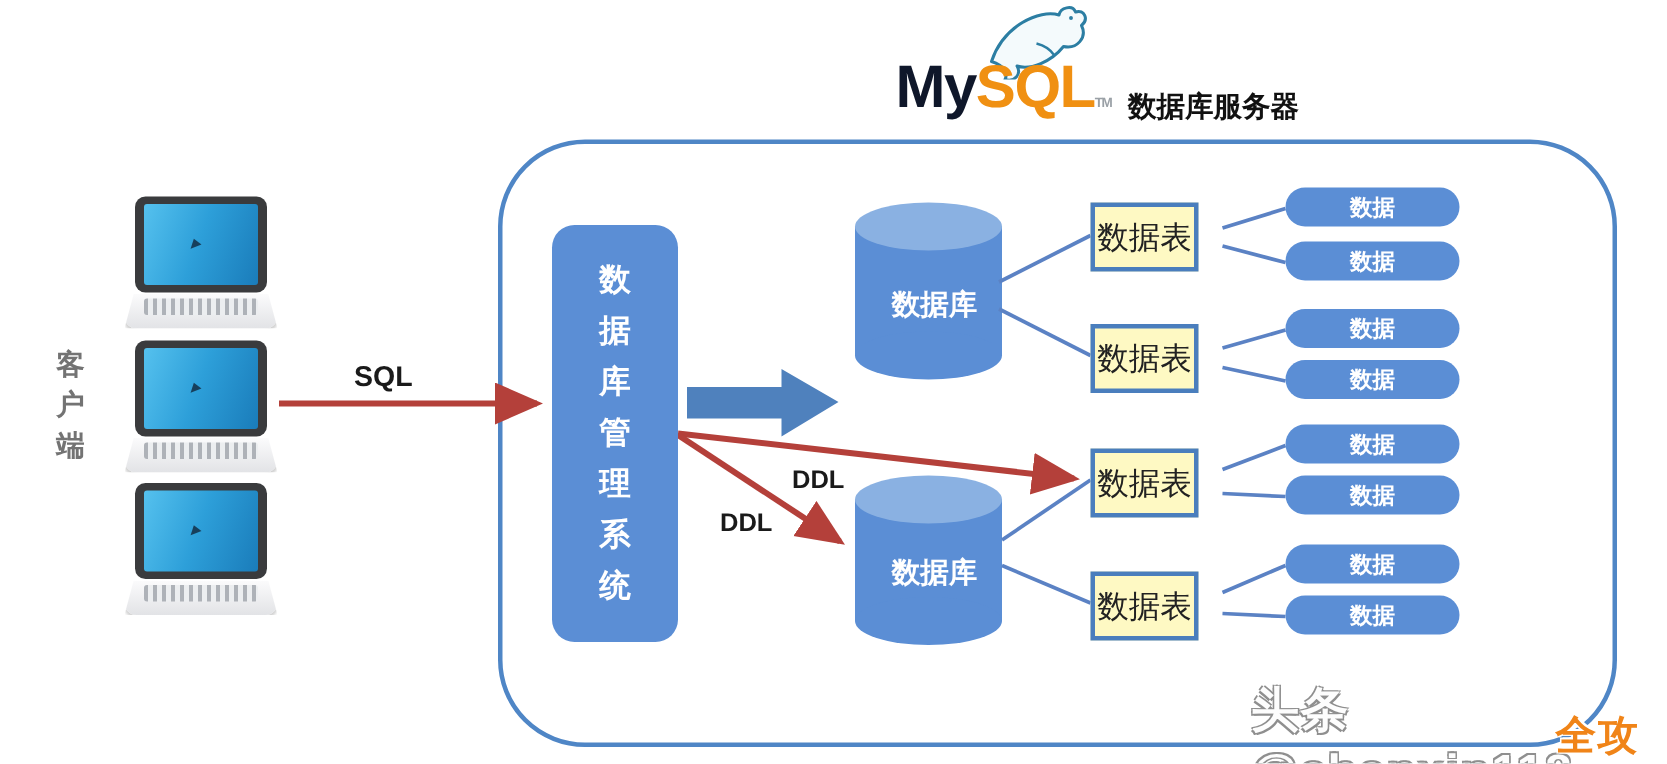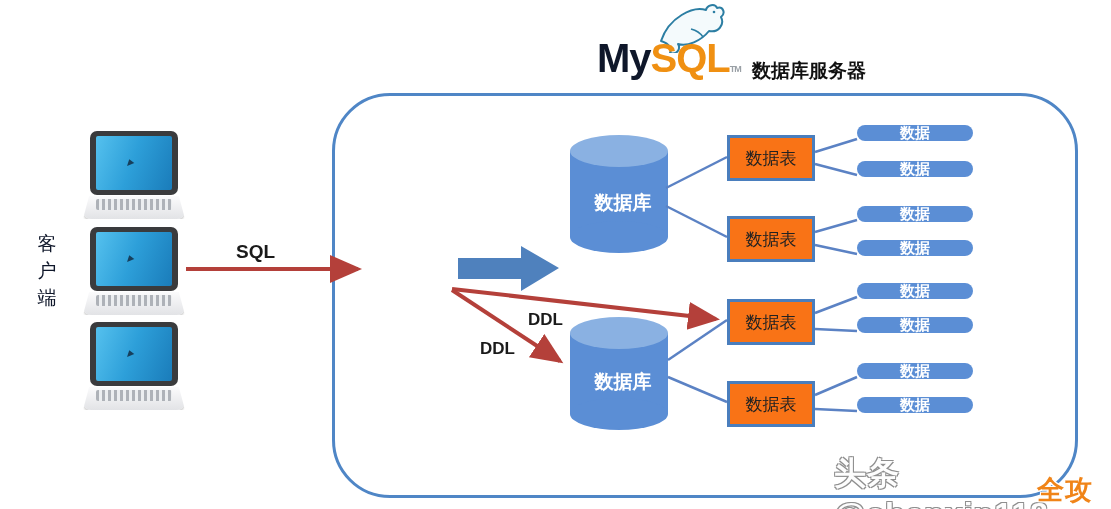--- a/index.html
+++ b/index.html
@@ -18,21 +18,21 @@
     letter-spacing:-1px; z-index:2; }
   .brand-my { color:#0f172a; }
   .brand-sql { color:#f09012; }
   .brand-tm { font-size:9px; color:#9aa0a6; font-weight:bold; vertical-align:baseline; }
   .dolphin { position:absolute; left:645px; top:1px; z-index:2; }
   .server-label { position:absolute; left:752px; top:58px; font-size:19px; font-weight:bold;
     color:#111; z-index:2; }
 
   
   .client-label { position:absolute; left:36px; top:230px; width:22px; font-size:19px;
-    font-weight:normal; color:#0f172a; line-height:27px; text-align:center; word-break:break-all;
+    font-weight:bold; color:#737373; line-height:27px; text-align:center; word-break:break-all;
     z-index:2; }
   .laptop { position:absolute; width:102px; z-index:2; }
   .lap-screen { width:88px; height:64px; margin:0 auto; background:#3a3b3d; border-radius:7px;
     padding:5px 6px; }
   .lap-display { width:100%; height:100%; border-radius:2px; position:relative;
     background:linear-gradient(110deg,#55c1ee 0%,#2d9fd9 48%,#1a7cba 100%); }
   .cursor { position:absolute; top:24px; left:32px; width:0; height:0;
     border-left:6px solid #173f5c; border-top:2px solid transparent;
     border-bottom:5px solid transparent; transform:rotate(18deg); }
   .lap-base { width:102px; height:23px; margin-top:1px; position:relative;
@@ -46,26 +46,26 @@
     background:#5b8ed5; border-radius:15px; display:flex; align-items:center;
     justify-content:center; z-index:2; }
   .dbms-label { width:24px; font-size:21px; font-weight:bold; color:#fff; line-height:34px;
     text-align:center; word-break:break-all; }
 
   
   .db-label { position:absolute; width:106px; text-align:center; color:#fff; font-size:19px;
     font-weight:bold; z-index:2; }
 
   
-  .table-box { position:absolute; width:88px; height:46px; background:#f97316;
+  .table-box { position:absolute; width:72px; height:46px; background:#fef9c3;
     border:3px solid #4a7ebd; display:flex; align-items:center; justify-content:center;
-    font-size:17px; color:#222; z-index:2; }
-
-  
-  .data-pill { position:absolute; width:116px; height:16px; background:#5b8ed5;
+    font-size:21px; color:#222; z-index:2; }
+
+  
+  .data-pill { position:absolute; width:116px; height:26px; background:#5b8ed5;
     border-radius:15px; color:#fff; display:flex; align-items:center; justify-content:center;
     font-size:15px; font-weight:bold; z-index:2;font-family:Liberation Serif, serif; }
 
   
   .edge-label { position:absolute; font-weight:bold; color:#1a1a1a; z-index:2; }
   .sql-label { left:236px; top:241px; font-size:19px; }
   .ddl-a { left:528px; top:310px; font-size:17px; }
   .ddl-b { left:480px; top:339px; font-size:17px; }
 
   
@@ -167,20 +167,23 @@
     </div>
     <div class="lap-base">
         <span class="keys"></span>
       </div>
   </div>
 
   <div class="edge-label sql-label">SQL</div>
   <div class="edge-label ddl-a">DDL</div>
   <div class="edge-label ddl-b">DDL</div>
 
+  <div class="dbms-box">
+    <div class="dbms-label">数据库管理系统</div>
+  </div>
 
   <div class="db-label" style="left:570px; top:190px;">数据库</div>
   <div class="db-label" style="left:570px; top:369px;">数据库</div>
 
   <div class="table-box" style="left:727px; top:135px;">数据表</div>
   <div class="table-box" style="left:727px; top:216px;">数据表</div>
   <div class="table-box" style="left:727px; top:299px;">数据表</div>
   <div class="table-box" style="left:727px; top:381px;">数据表</div>
 
   <div class="data-pill" style="left:857px; top:125px;">数据</div>

